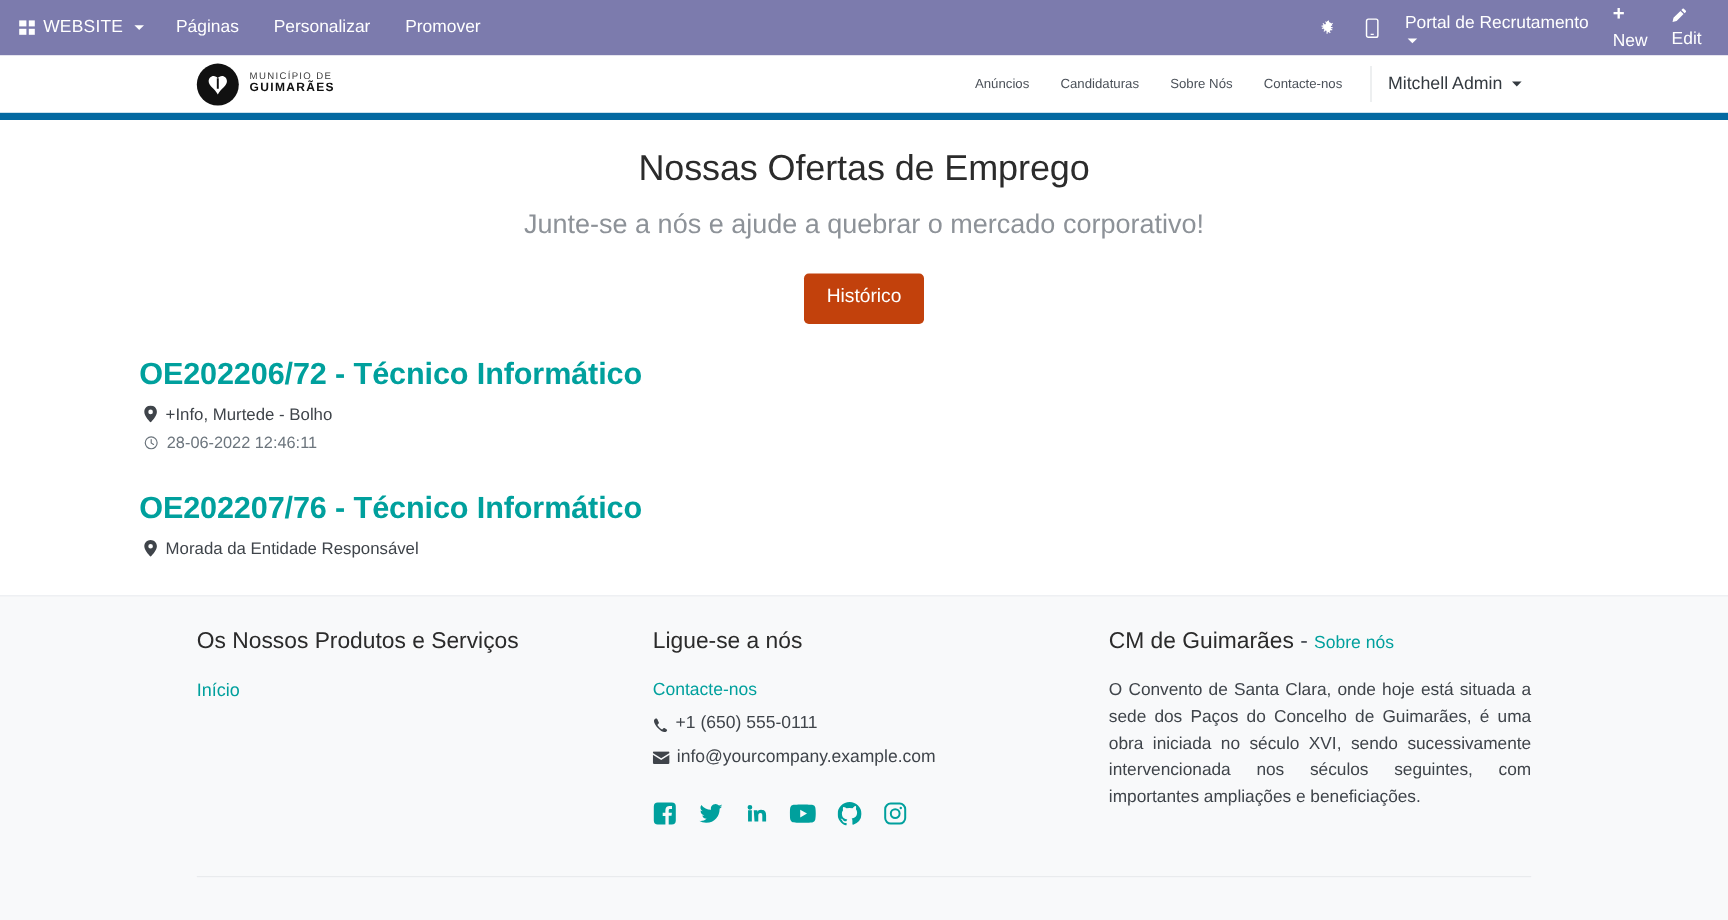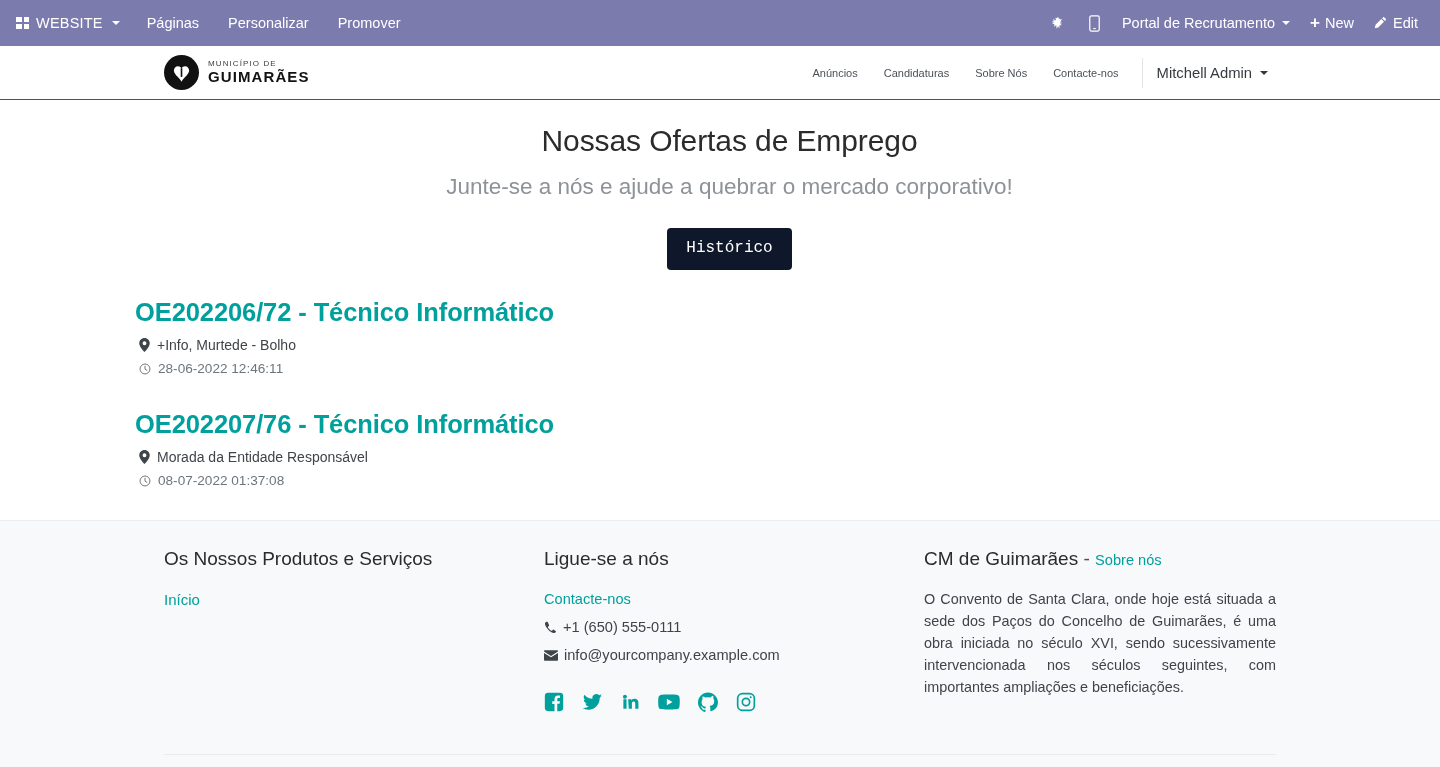--- a/index.html
+++ b/index.html
@@ -65,54 +65,55 @@
   }
   .o-sys-icon {
     padding: 6px 11px;
     cursor: pointer;
     display: flex; align-items: center;
   }
   .o-sys-text {
     padding: 6px 10px;
     cursor: pointer;
     font-size: 14.5px;
-    display: flex; align-items: center; gap: 5px;
+    display: flex; align-items: flex-start; gap: 5px;
     white-space: nowrap;
+    flex-direction: column;
   }
   .o-sys-text .plus {
     font-size: 17px; font-weight: 700; line-height: 1;
     position: relative; top: -1px;
   }
 
   
   .site-header {
     height: 54px;
     background: #ffffff;
-    border-bottom: 1px solid #0369a1;
+    border-bottom: 6px solid #0369a1;
     display: flex;
     align-items: center;
     padding: 0 164px;
     position: relative;
     z-index: 20;
   }
   .brand { display: flex; align-items: center; gap: 9px; cursor: pointer; }
   .brand-mark {
     width: 35px; height: 35px; border-radius: 50%;
     background: #111111;
     display: flex; align-items: center; justify-content: center;
     flex: 0 0 auto;
   }
   .brand-mark svg { display: block; }
   .brand-text { line-height: 1.05; }
   .brand-text .l1 {
     font-size: 8px; letter-spacing: 1.1px; color: #3c3c3c; font-weight: 400;
     display: block;
   }
   .brand-text .l2 {
-    font-size: 15px; letter-spacing: 1.1px; color: #111; font-weight: 700;
+    font-size: 10px; letter-spacing: 1.1px; color: #111; font-weight: 700;
     display: block; margin-top: 1px;
   }
 
   .site-nav {
     margin-left: auto;
     display: flex;
     align-items: center;
     height: 100%;
   }
   .nav-link {
@@ -132,45 +133,45 @@
     font-size: 14.8px;
     color: #343a40;
     font-weight: 400;
     padding: 0 8px;
     cursor: pointer;
     display: flex; align-items: center; gap: 6px;
     white-space: nowrap;
   }
 
   
-  .wrap { padding: 0 116px; margin-left: 19px; }
+  .wrap { padding: 0 116px; }
   .hero { text-align: center; padding-top: 22px; }
   .hero h1 {
     margin: 0;
     font-size: 30px;
     font-weight: 400;
     color: #2b2b2b;
     letter-spacing: -.1px;
     line-height: 1.25;
   }
   .hero h2 {
     margin: 12px 0 0;
     font-size: 22.5px;
     font-weight: 400;
     color: #8d9298;
     line-height: 1.3;
   }
   .hero-btn-row { text-align: center; margin-top: 27px; }
   .btn-hist {
     display: inline-block;
-    background: #0f172a;
+    background: #c2410c;
     border: none;
     color: #ffffff;
     font-size: 16px;
-    font-family: Liberation Mono, monospace;
+    font-family: Liberation Sans, sans-serif;
     padding: 10px 19px 11px;
     border-radius: 4px;
     cursor: pointer;
     line-height: 1.3;
     text-align: right;
   }
 
   .jobs { margin-top: 26px; }
   .job { margin-bottom: 29px; }
   .job-title {
@@ -365,27 +366,20 @@
       </article>
 
       <article class="job">
         <h3 class="job-title">OE202207/76 - Técnico Informático</h3>
         <div class="job-meta">
           <svg width="11" height="14" viewBox="0 0 12 16" fill="#3f444a">
             <path d="M6 0C2.7 0 0 2.7 0 6c0 4.2 6 10 6 10s6-5.8 6-10c0-3.3-2.7-6-6-6zm0 8.2A2.2 2.2 0 1 1 6 3.8a2.2 2.2 0 0 1 0 4.4z"></path>
           </svg>
           <span>Morada da Entidade Responsável</span>
         </div>
-        <div class="job-meta dim">
-          <svg width="12" height="12" viewBox="0 0 16 16" fill="none" stroke="#6c757d" stroke-width="1.3">
-            <circle cx="8" cy="8" r="6.6"></circle>
-            <path d="M8 4.3V8.2l2.6 1.6" stroke-linecap="round"></path>
-          </svg>
-          <span>08-07-2022 01:37:08</span>
-        </div>
       </article>
 
     </section>
   </div>
 
   <footer class="footer">
     <div class="footer-cols">
 
       <div class="fcol fcol-1">
         <h3>Os Nossos Produtos e Serviços</h3>

